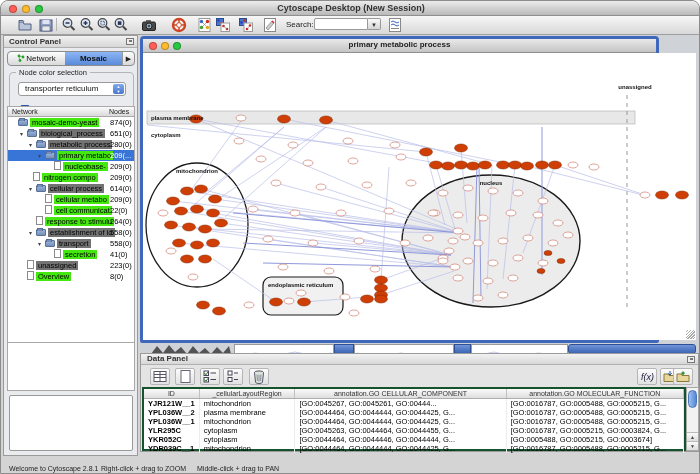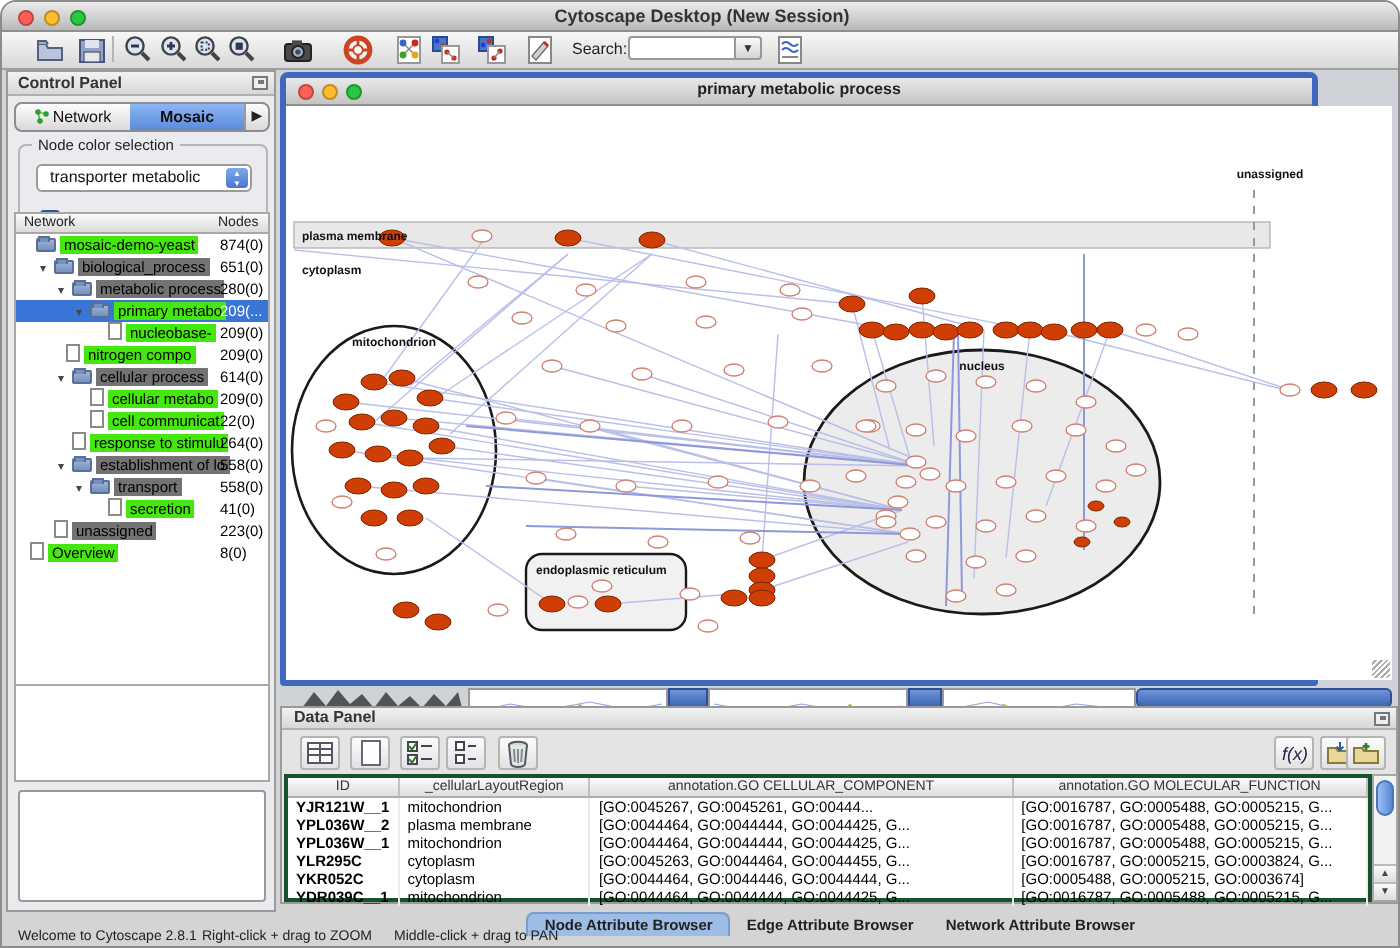--- a/index.html
+++ b/index.html
@@ -242,21 +242,21 @@
               <circle cx="3" cy="6.5" r="1.4" fill="#2aa32c"></circle>
               <line x1="2" y1="2" x2="6" y2="3" stroke="#2aa32c" stroke-width=".6"></line>
               <line x1="2" y1="2" x2="3" y2="6.5" stroke="#2aa32c" stroke-width=".6"></line>
             </svg></span><span>Network</span></div>
       <div class="cp-tab active"><span>Mosaic</span></div>
       <div id="cp-tab-more">▶</div>
     </div>
     <div id="cp-group">
       <div id="cp-group-label">Node color selection</div>
       <div id="node-color-select">
-        <span>transporter metabolic</span>
+        <span>transporter reticulum</span>
         <span class="stepper">▲<br>▼</span>
       </div>
       <div id="select-nodes-row">
         <div id="select-nodes-box">✓</div>
         <div id="select-nodes-label">Select nodes</div>
       </div>
     </div>
     <div id="tree-header">
       <span class="th1">Network</span>
       <span class="th2">Nodes</span>
@@ -269,21 +269,21 @@
         <div class="tree-row" style="padding-left: 39px;"><span class="tr-arrow"></span><span class="tr-ico ico-file"></span><span class="tr-label hl-green">nucleobase-</span><span class="tr-count">209(0)</span></div>
         <div class="tree-row" style="padding-left: 18px;"><span class="tr-arrow"></span><span class="tr-ico ico-file"></span><span class="tr-label hl-green">nitrogen compo</span><span class="tr-count">209(0)</span></div>
         <div class="tree-row" style="padding-left: 21px;"><span class="tr-arrow">▾</span><span class="tr-ico ico-folder"></span><span class="tr-label hl-red">cellular process</span><span class="tr-count">614(0)</span></div>
         <div class="tree-row" style="padding-left: 30px;"><span class="tr-arrow"></span><span class="tr-ico ico-file"></span><span class="tr-label hl-green">cellular metabo</span><span class="tr-count">209(0)</span></div>
         <div class="tree-row" style="padding-left: 30px;"><span class="tr-arrow"></span><span class="tr-ico ico-file"></span><span class="tr-label hl-green">cell communicat</span><span class="tr-count">22(0)</span></div>
         <div class="tree-row" style="padding-left: 21px;"><span class="tr-arrow"></span><span class="tr-ico ico-file"></span><span class="tr-label hl-green">response to stimulu</span><span class="tr-count">264(0)</span></div>
         <div class="tree-row" style="padding-left: 21px;"><span class="tr-arrow">▾</span><span class="tr-ico ico-folder"></span><span class="tr-label hl-red">establishment of lo</span><span class="tr-count">558(0)</span></div>
         <div class="tree-row" style="padding-left: 30px;"><span class="tr-arrow">▾</span><span class="tr-ico ico-folder"></span><span class="tr-label hl-red">transport</span><span class="tr-count">558(0)</span></div>
         <div class="tree-row" style="padding-left: 39px;"><span class="tr-arrow"></span><span class="tr-ico ico-file"></span><span class="tr-label hl-green">secretion</span><span class="tr-count">41(0)</span></div>
         <div class="tree-row" style="padding-left: 12px;"><span class="tr-arrow"></span><span class="tr-ico ico-file"></span><span class="tr-label hl-red">unassigned</span><span class="tr-count">223(0)</span></div>
-        <div class="tree-row" style=""><span class="tr-arrow"></span><span class="tr-ico ico-file"></span><span class="tr-label hl-green">Overview</span><span class="tr-count">8(0)</span></div>
+        <div class="tree-row" style="padding-left: 12px;"><span class="tr-arrow"></span><span class="tr-ico ico-file"></span><span class="tr-label hl-green">Overview</span><span class="tr-count">8(0)</span></div>
       </div>
     <div id="tree-fill"></div>
     <div id="birdseye"></div>
   </div>
 
   <div id="desktop">
     <div id="net-window">
       <div id="net-titlebar">
         <div class="light" style="left:6px;top:3px;background:#ff5f57"></div>
         <div class="light" style="left:18px;top:3px;background:#febc2e"></div>
@@ -586,19 +586,18 @@
           <div class="c3">[GO:0016787, GO:0005488, GO:0005215, G...</div>
         </div>
       </div>
     <div id="dp-scroll">
       <div id="dp-thumb"></div>
       <div class="dp-arrow" style="top:44px">▲</div>
       <div class="dp-arrow" style="top:53px">▼</div>
     </div>
   </div>
 
-  <div id="bottom-tabs" style="text-align:center"><span class="b-tab active">Node Attribute Browser</span><span class="b-tab">Edge Attribute Browser</span><span class="b-tab">Network Attribute Browser</span></div>
   <div id="statusbar">
     <span style="left:8px">Welcome to Cytoscape 2.8.1</span>
     <span style="left:100px">Right-click + drag to ZOOM</span>
     <span style="left:196px">Middle-click + drag to PAN</span>
   </div>
 </div>
 
 </body></html>

